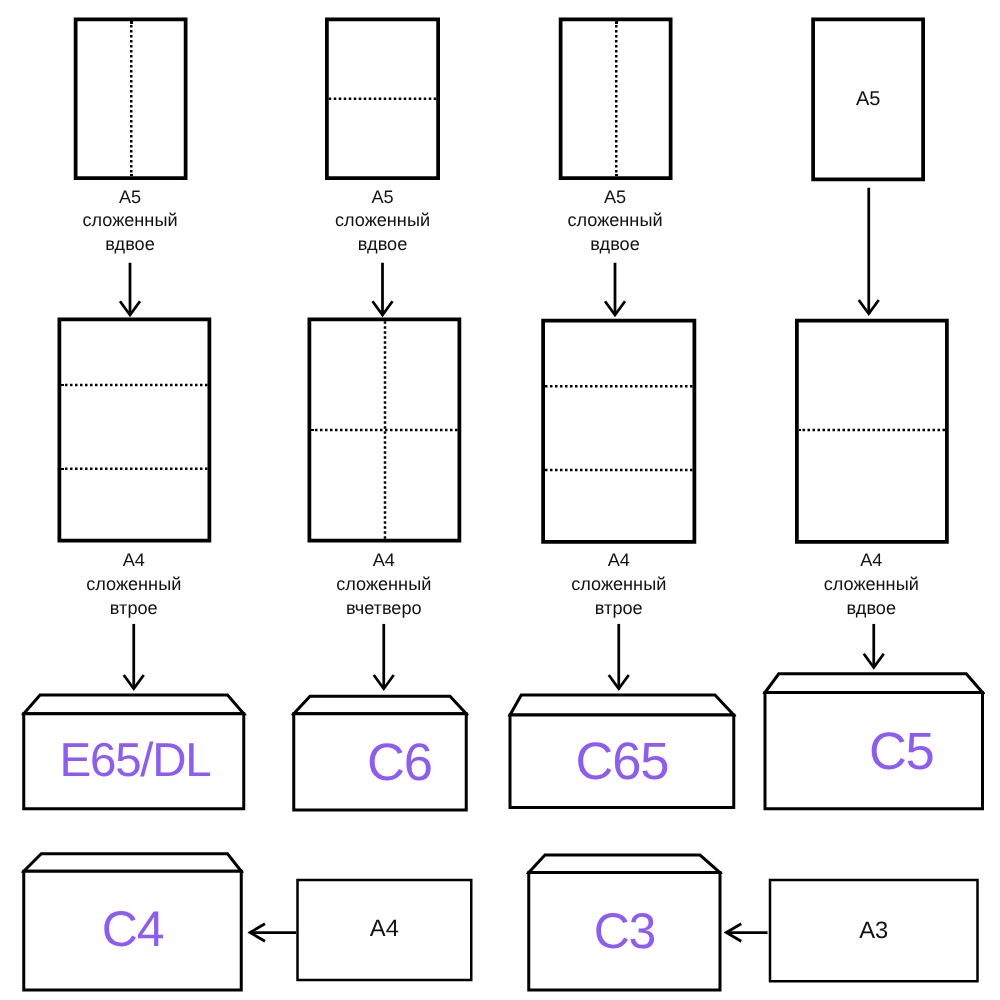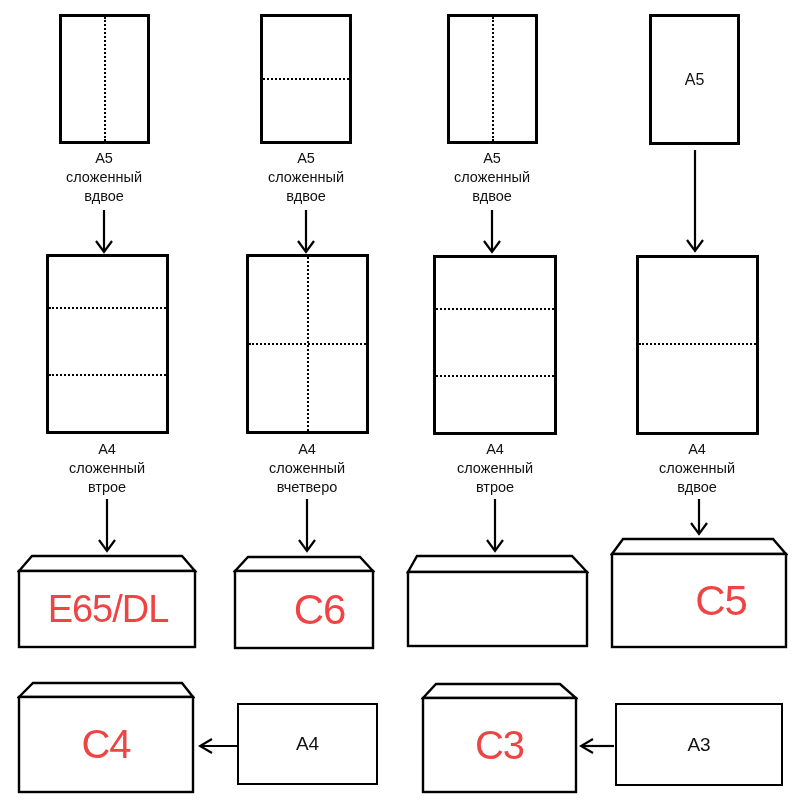--- a/index.html
+++ b/index.html
@@ -20,21 +20,21 @@
     position:absolute;inset:0;display:flex;align-items:center;justify-content:center;
     font-size:16px;color:#111;
   }
   .arrow{position:absolute;}
   .arrow line,.arrow polyline{stroke:#000;stroke-width:2.2;fill:none;}
   .envelope{position:absolute;}
   .envelope svg{position:absolute;left:0;top:0;}
   .envelope polygon,.envelope rect{fill:#fff;stroke:#000;stroke-width:2.4;stroke-linejoin:miter;}
   .env-label{
     position:absolute;left:0;right:0;display:flex;align-items:center;justify-content:center;
-    font-size:42px;letter-spacing:-1px;color:#ef4444;
+    font-size:42px;letter-spacing:-1px;color:#8b5cf6;
   }
   .env-label.sm{font-size:38px;}
   .env-label.lg{font-size:40px;}
   .plain-rect{
     position:absolute;background:#fff;border:2.5px solid #000;box-sizing:border-box;
     display:flex;align-items:center;justify-content:center;font-size:19px;color:#111;
   }
 </style>
 </head>
 <body>
@@ -141,20 +141,21 @@
       <rect x="2" y="17" width="138" height="77"></rect>
     </svg>
     <div class="env-label" style="top:17px;height:77px;margin-left:31px;">C6</div>
   </div>
 
   <div class="envelope" style="left:406px;top:554px;width:183px;height:96px;">
     <svg width="183" height="96">
       <polygon points="2,18 11,2 166,2 181,18"></polygon>
       <rect x="2" y="18" width="179" height="74"></rect>
     </svg>
+    <div class="env-label" style="top:18px;height:74px;">C65</div>
   </div>
 
   <div class="envelope" style="left:610px;top:537px;width:178px;height:112px;">
     <svg width="178" height="112">
       <polygon points="2,17 13,2 163,2 176,17"></polygon>
       <rect x="2" y="17" width="174" height="93"></rect>
     </svg>
     <div class="env-label" style="top:17px;height:93px;margin-left:44px;">C5</div>
   </div>
 

